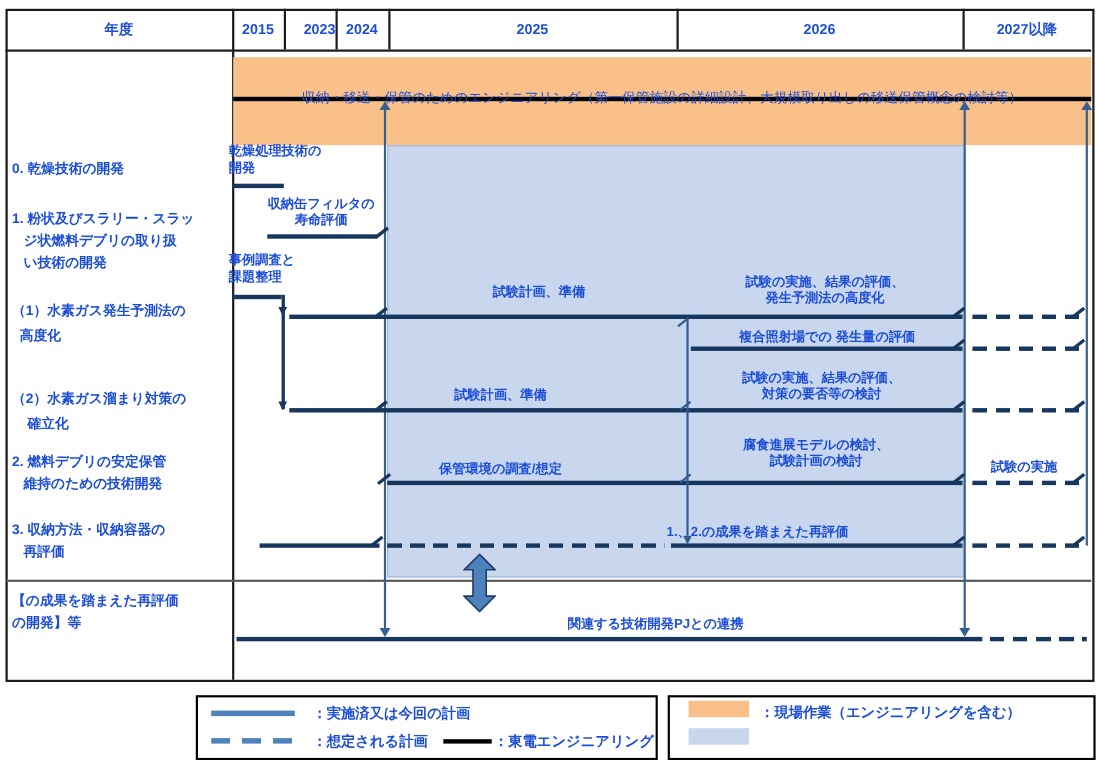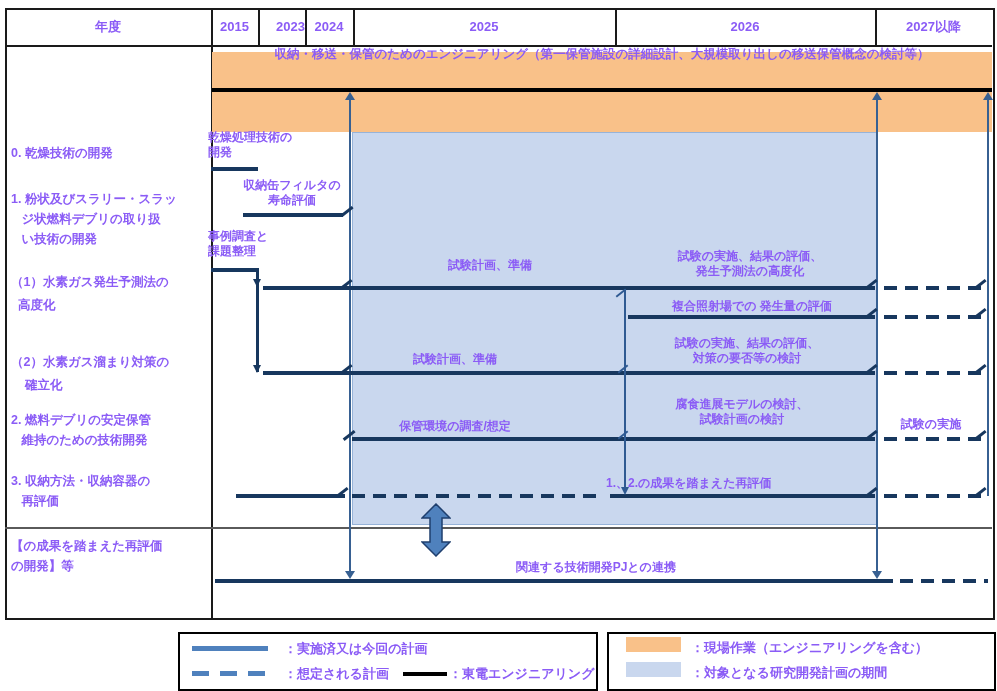--- a/index.html
+++ b/index.html
@@ -1,26 +1,26 @@
 <!DOCTYPE html>
 <html><head>
 <meta charset="utf-8">
 <style>
   html,body{margin:0;padding:0;background:#fff;}
   .stage{position:relative;width:997px;height:691px;background:#fff;
-         font-family:"Liberation Sans","DejaVu Sans",sans-serif;color:#8b5cf6;overflow:hidden;}
+         font-family:"Liberation Sans","DejaVu Sans",sans-serif;color:#1d4ed8;overflow:hidden;}
   .abs{position:absolute;}
   .frame{left:5px;top:8px;width:986px;height:608px;border:2px solid #1a1a1a;}
   .hline{background:#1a1a1a;height:2px;}
   .vline{background:#1a1a1a;width:1.5px;}
   .divider{background:#5a5a5a;height:1.5px;}
   .hcell{top:8px;height:37px;line-height:37px;text-align:center;font-size:13px;font-weight:bold;}
   .band{left:212px;top:52px;width:780px;height:80px;background:#F9C189;}
   .blackline{left:212px;top:88px;width:780px;height:4px;background:#000;}
-  .bandtext{top:46px;left:602px;transform:translateX(-50%);font-size:12.5px;font-weight:bold;white-space:nowrap;text-align:center;}
+  .bandtext{top:81px;left:602px;transform:translateX(-50%);font-size:12.5px;font-weight:normal;white-space:nowrap;text-align:center;}
   .blue-region{left:352px;top:132px;width:525px;height:393px;background:#C9D7EE;border:1px solid #97B3D8;box-sizing:border-box;}
   .bar{height:4px;background:#17375E;}
   .dash{height:4px;background:repeating-linear-gradient(90deg,#17375E 0 13px,transparent 13px 21px);}
   .kink{width:14px;height:2.5px;background:#17375E;transform:rotate(-38deg);}
   .flow{background:#376092;width:1.5px;}
   .tri-up{width:0;height:0;border-left:5px solid transparent;border-right:5px solid transparent;border-bottom:8px solid #376092;}
   .tri-down{width:0;height:0;border-left:5px solid transparent;border-right:5px solid transparent;border-top:8px solid #376092;}
   .navy{background:#17375E;}
   .tri-down-navy{width:0;height:0;border-left:4.5px solid transparent;border-right:4.5px solid transparent;border-top:8px solid #17375E;}
   .tick{width:12px;height:2px;background:#2F5A92;transform:rotate(-38deg);}
@@ -169,15 +169,14 @@
   <div class="abs lgtext" style="left:284px;top:640px;">：実施済又は今回の計画</div>
   <div class="abs lg-dash" style="left:192px;top:671px;"></div>
   <div class="abs lgtext" style="left:284px;top:665px;">：想定される計画</div>
   <div class="abs lg-black" style="left:403px;top:672px;"></div>
   <div class="abs lgtext" style="left:449px;top:665px;">：東電エンジニアリング</div>
 
   <div class="abs lgbox" style="left:607px;top:632px;width:385px;height:55px;"></div>
   <div class="abs lg-orange" style="left:626px;top:637px;"></div>
   <div class="abs lgtext" style="left:691px;top:639px;">：現場作業（エンジニアリングを含む）</div>
   <div class="abs lg-blue" style="left:626px;top:662px;"></div>
-  <div class="abs lgtext" style="left:691px;top:664px;">：対象となる研究開発計画の期間</div>
 
 </div>
 
 </body></html>

